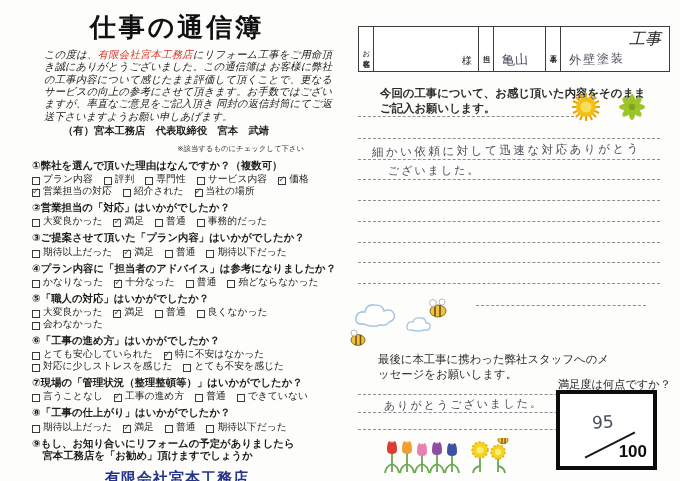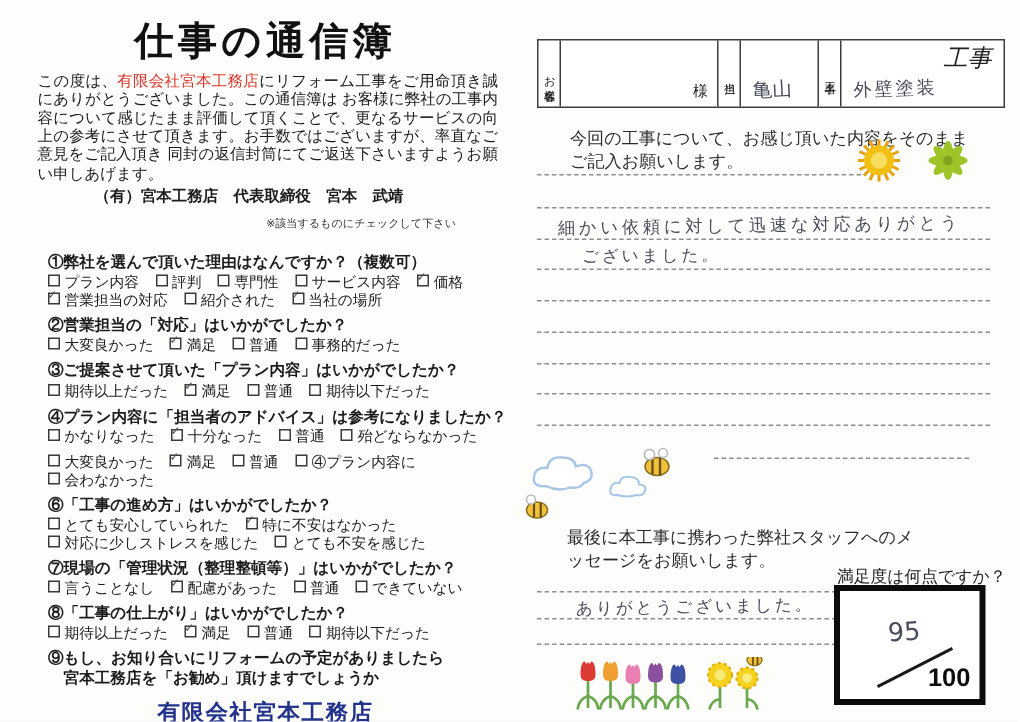--- a/index.html
+++ b/index.html
@@ -2,50 +2,50 @@
 <html><head>
 <meta charset="utf-8">
 <style>
   * { margin:0; padding:0; box-sizing:border-box; }
   body { font-family:"Liberation Sans","DejaVu Sans",sans-serif; background:#e8e8e6; }
   #page { position:relative; width:680px; height:481px; background:#fdfdfb; color:#1c1c1c; overflow:hidden; }
 
   
   .left-col { position:absolute; left:6px; top:10px; width:342px; }
   .doc-title { text-align:center; font-size:26px; font-weight:bold; letter-spacing:3px; color:#111; }
-  .intro { margin:4px 16px 0 19px; font-size:10.3px; line-height:1.2; color:#1a1a1a; text-align:justify; }
+  .intro { margin:4px 16px 0 38px; font-size:10.3px; line-height:1.2; color:#1a1a1a; text-align:justify;font-style:italic; }
   .intro .red { color:#d8352a; }
   .signature { text-align:center; margin:1px 22px 0 0; font-size:10.3px; font-weight:bold; }
   .check-note { text-align:right; margin:6px 44px 0 0; font-size:7.4px; color:#333; }
-  .q-list { margin:16px 4px 0 26px;font-family:Liberation Mono, monospace; }
+  .q-list { margin:6px 4px 0 26px; }
   .q-block { margin-top:5px; }
   .q-head { font-size:10.4px; font-weight:bold; line-height:1.18; white-space:pre-line; }
   .q-opts { font-size:9.8px; line-height:1.22; display:flex; flex-wrap:wrap; column-gap:11px; row-gap:0; margin-top:1px; }
-  .opt { display:inline-flex; align-items:flex-start; white-space:nowrap; }
+  .opt { display:inline-flex; align-items:flex-end; white-space:nowrap; }
   .cbox { display:inline-block; width:8px; height:8px; border:1.2px solid #3a3a3a; margin-right:3px; position:relative; font-size:9px; line-height:6px; color:#4a4f58; text-align:center; }
   .cbox.checked::after { content:"✓"; position:absolute; left:-1px; top:-2px; }
   .footer-row { display:flex; align-items:center; justify-content:center; gap:8px; margin-top:7px; }
   .footer-name { font-size:15px; font-weight:bold; color:#23338c; letter-spacing:1px; }
 
   
   .right-col { position:absolute; left:350px; top:0; width:330px; height:481px; }
   .info-table { position:absolute; left:8px; top:26px; width:312px; height:46px; display:flex; border:1.5px solid #3d3d3d; background:#fff; }
   .vlabel { writing-mode:vertical-rl; text-orientation:upright; font-size:7.6px; letter-spacing:0; padding:2px 1px; border-right:1px solid #3d3d3d; display:flex; align-items:center; justify-content:center; width:15px; flex:none; color:#222; }
   .cell { position:relative; border-right:1px solid #3d3d3d; }
   .cell:last-child { border-right:none; }
   .cell.cust { width:105px; }
   .cell.staff { width:52px; }
   .cell.work { flex:1; }
   .suffix-sama { position:absolute; right:6px; bottom:3px; font-size:10px; }
   .hand { font-family:"DejaVu Sans",sans-serif; color:#474c58; }
   .hw-staff { position:absolute; left:8px; bottom:2px; font-size:13px; transform:rotate(-3deg); }
   .hw-work { position:absolute; left:8px; bottom:3px; font-size:12px; letter-spacing:2px; transform:rotate(-2deg); }
   .suffix-kouji { position:absolute; right:8px; bottom:21px; font-size:16px; color:#222;font-style:italic; }
 
-  .prompt1 { position:absolute; left:30px; top:86px; width:276px; font-size:11.4px; line-height:1.28; color:#2b2b2b; }
+  .prompt1 { position:absolute; left:30px; top:86px; width:276px; font-size:11.4px; line-height:1.28; color:#2b2b2b;font-weight:bold; }
   .prompt2 { position:absolute; left:28px; top:352px; width:232px; font-size:11.4px; line-height:1.28; color:#2b2b2b; }
   .score-label { position:absolute; left:208px; top:377px; font-size:11.2px; color:#222; }
 
   .dline { position:absolute; border-top:1.6px dashed #8e8e8e; height:0; }
 
   .hw-comment1 { position:absolute; left:22px; top:143px; font-size:11.5px; letter-spacing:2.5px; transform:rotate(-0.8deg); }
   .hw-comment2 { position:absolute; left:38px; top:163px; font-size:11px; letter-spacing:2px; transform:rotate(-0.5deg); }
   .hw-thanks { position:absolute; left:34px; top:397px; font-size:11px; letter-spacing:2px; transform:rotate(-1deg); }
 
   .score-box { position:absolute; left:206px; top:390px; width:101px; height:80px; border:4px solid #0c0c0c; background:#fff; }
@@ -163,36 +163,37 @@
               <span class="cbox"></span>
               <span>普通</span>
             </span>
             <span class="opt">
               <span class="cbox"></span>
               <span>殆どならなかった</span>
             </span>
           </div>
         </div>
         <div class="q-block">
+          <div class="q-head">⑤「職人の対応」はいかがでしたか？</div>
           <div class="q-opts">
             <span class="opt">
               <span class="cbox"></span>
               <span>大変良かった</span>
             </span>
             <span class="opt">
               <span class="cbox checked"></span>
               <span>満足</span>
             </span>
             <span class="opt">
               <span class="cbox"></span>
               <span>普通</span>
             </span>
             <span class="opt">
               <span class="cbox"></span>
-              <span>④プラン内容に</span>
+              <span>良くなかった</span>
             </span>
             <span class="opt">
               <span class="cbox"></span>
               <span>会わなかった</span>
             </span>
           </div>
         </div>
         <div class="q-block">
           <div class="q-head">⑥「工事の進め方」はいかがでしたか？</div>
           <div class="q-opts">
@@ -216,21 +217,21 @@
         </div>
         <div class="q-block">
           <div class="q-head">⑦現場の「管理状況（整理整頓等）」はいかがでしたか？</div>
           <div class="q-opts">
             <span class="opt">
               <span class="cbox"></span>
               <span>言うことなし</span>
             </span>
             <span class="opt">
               <span class="cbox checked"></span>
-              <span>配慮があった</span>
+              <span>工事の進め方</span>
             </span>
             <span class="opt">
               <span class="cbox"></span>
               <span>普通</span>
             </span>
             <span class="opt">
               <span class="cbox"></span>
               <span>できていない</span>
             </span>
           </div>

